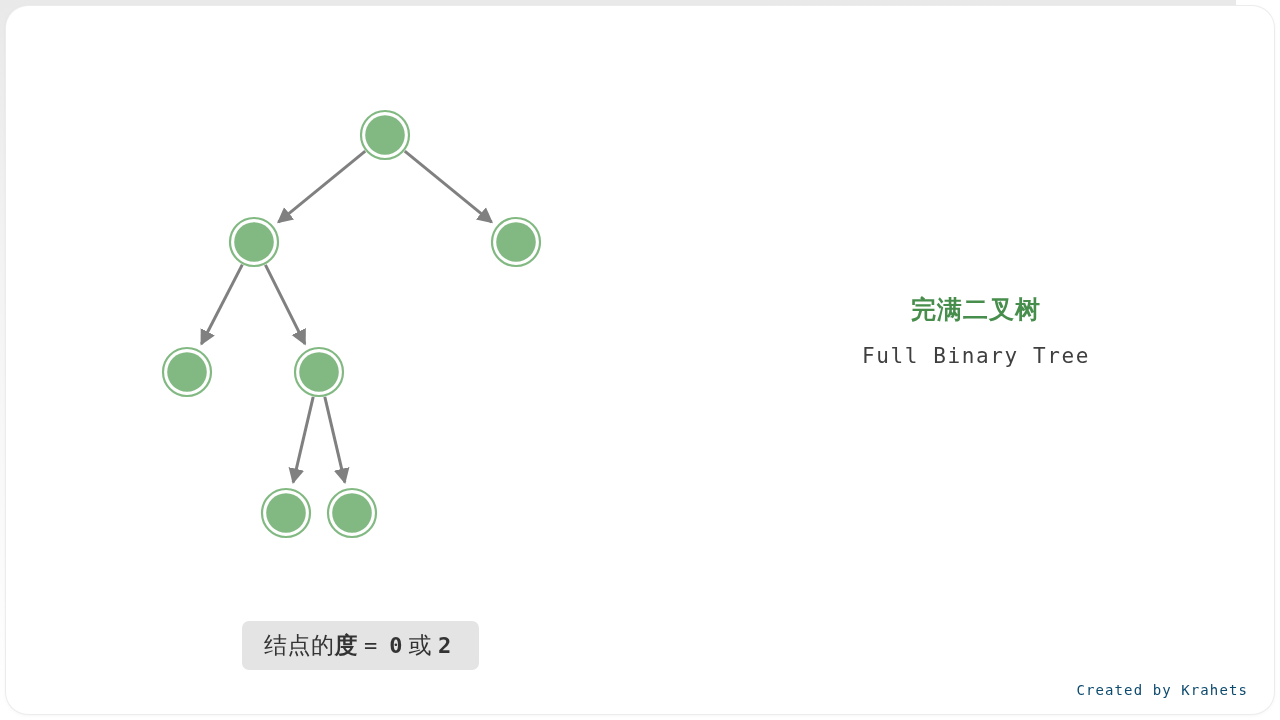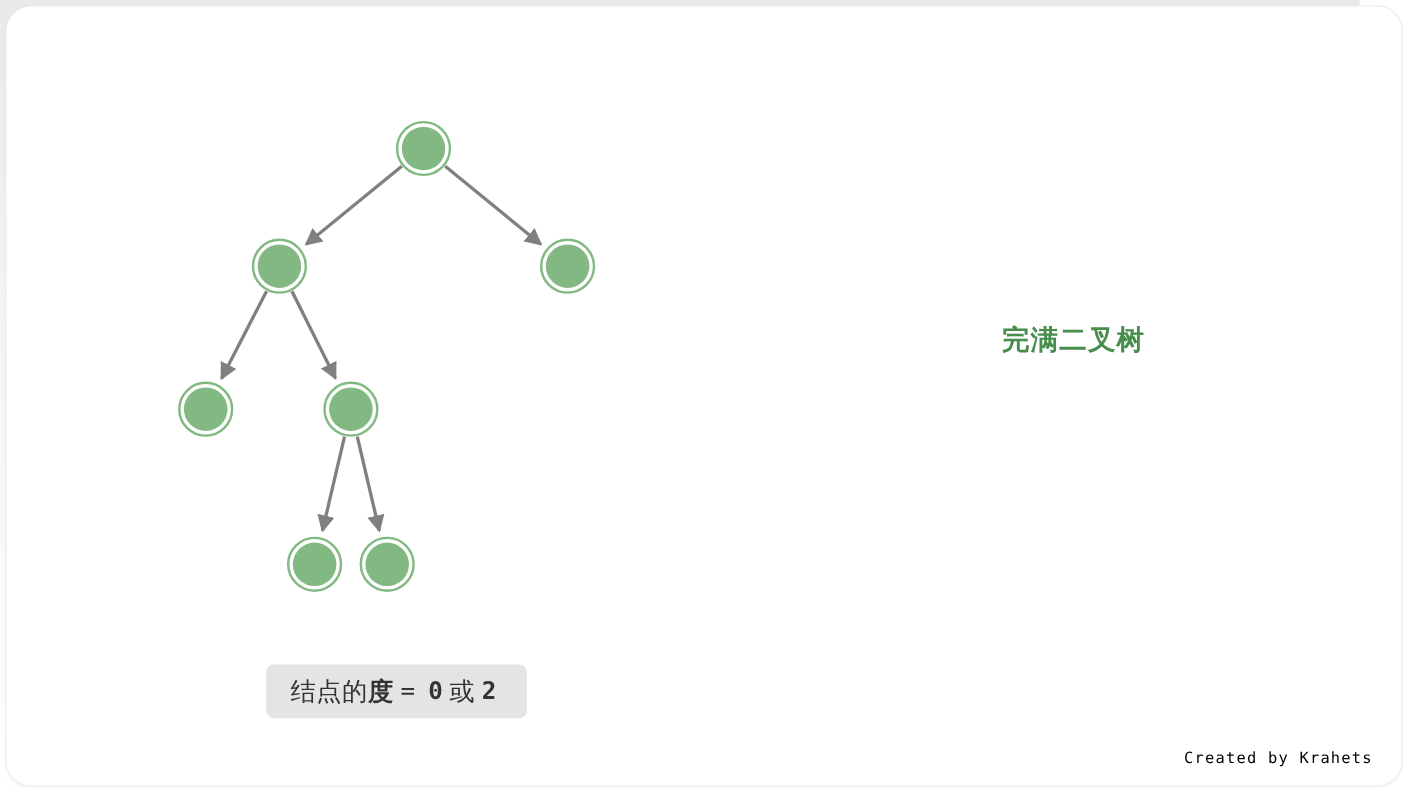--- a/index.html
+++ b/index.html
@@ -49,21 +49,21 @@
   .caption-sub {
     margin-top: 20px;
     color: #3f3f3f;
     font-family: "DejaVu Sans Mono", monospace;
     font-size: 21px;
     letter-spacing: 1.6px;
   }
   #degree-chip {
     position: absolute;
     left: 236px;
-    top: 598px;
+    top: 615px;
     height: 49px;
     padding: 0 22px;
     display: flex;
     align-items: center;
     gap: 0px;
     background: #e4e4e4;
     border-radius: 7px;
     color: #333333;
     white-space: nowrap;
   }
@@ -86,21 +86,21 @@
   .chip-mono-b {
     font-family: "DejaVu Sans Mono", monospace;
     font-size: 22px;
     font-weight: bold;
     padding: 0 6px;
   }
   #credit {
     position: absolute;
     right: 26px;
     bottom: 16px;
-    color: #000000;
+    color: #0c4a6e;
     font-family: "DejaVu Sans Mono", monospace;
     font-size: 14px;
     letter-spacing: 1.1px;
   }
 </style>
 </head>
 <body>
 
 <div id="stage">
   <div id="card">
@@ -146,20 +146,21 @@
           </g>
           <g>
             <circle cx="346" cy="507" r="24" fill="none" stroke="#82b982" stroke-width="2.2"></circle>
             <circle cx="346" cy="507" r="19.8" fill="#82b982"></circle>
           </g>
         </g>
     </svg>
 
     <div class="caption-block">
       <div class="caption-title">完满二叉树</div>
+      <div class="caption-sub">Full Binary Tree</div>
     </div>
 
     <div id="degree-chip">
       <span class="chip-cn">结点的</span>
       <span class="chip-cn-b">度</span>
       <span class="chip-mono">=</span>
       <span class="chip-mono-b">0</span>
       <span class="chip-cn">或</span>
       <span class="chip-mono-b">2</span>
     </div>

